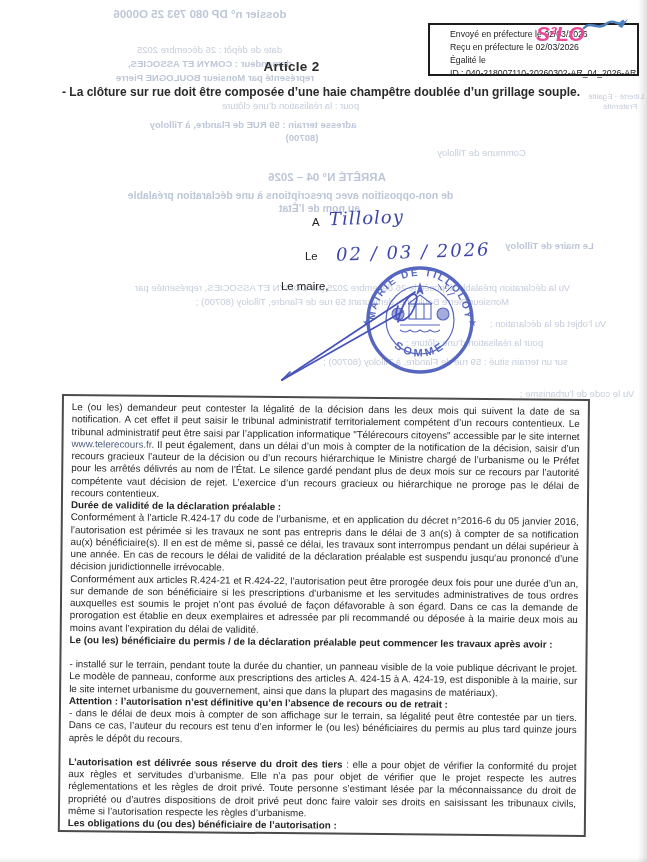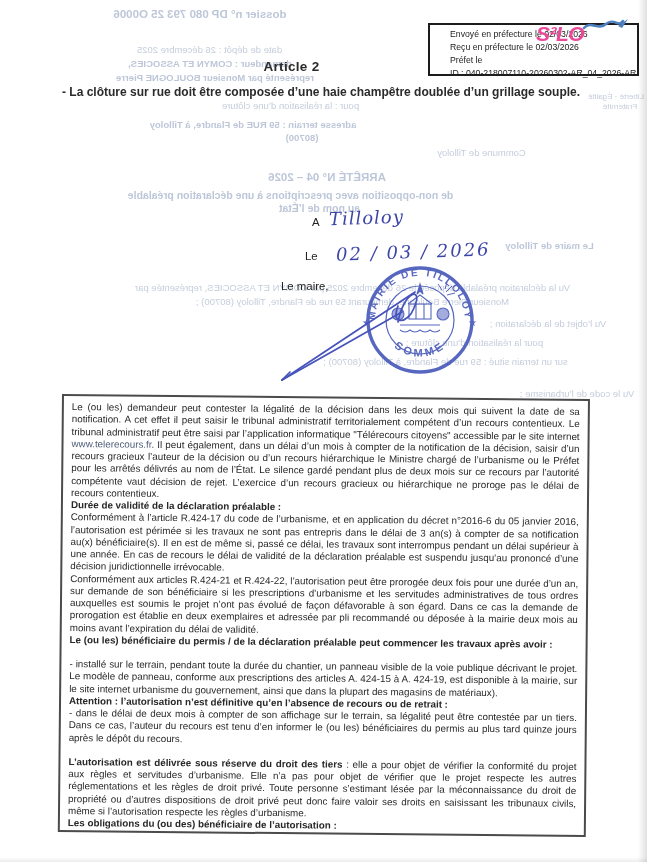--- a/index.html
+++ b/index.html
@@ -67,21 +67,21 @@
   <div class="bt" style="left:382px;top:337px;width:185px;">pour la réalisation d’une clôture ;</div>
   <div class="bt" style="left:298px;top:356px;width:295px;">sur un terrain situé : 59 rue de Flandre, à Tilloloy (80700) ;</div>
   <div class="bt" style="left:512px;top:388px;width:130px;">Vu le code de l’urbanisme ;</div>
   <div class="bt bb bt-md" style="left:552px;top:56px;width:92px;">DE LA SOMME</div>
   <div class="bt bt-sm" style="left:596px;top:92px;width:48px;">Liberté · Égalité</div>
   <div class="bt bt-sm" style="left:596px;top:102px;width:48px;">Fraternité</div>
 
   <div class="pref-box">
     <div>Envoyé en préfecture le 02/03/2026</div>
     <div>Reçu en préfecture le 02/03/2026</div>
-    <div>Préfet le</div>
+    <div>Égalité le</div>
     <div>ID : 040-218007110-20260302-AR_04_2026-AR</div>
   </div>
   <div class="s2lo" style="color:#ec4899;"><span>S²LO</span><svg width="48" height="18" viewBox="0 0 48 18">
         <path d="M2 11 C 9 3, 16 14, 24 7 S 36 11, 41 4" fill="none" stroke="#4d7fbe" stroke-width="2.6" stroke-linecap="round"></path>
         <path d="M36 9 L46 2 L40 11 Z" fill="#4d7fbe"></path>
       </svg></div>
 
   <div class="article-h">Article 2</div>
   <div class="clause">- La clôture sur rue doit être composée d’une haie champêtre doublée d’un grillage souple.</div>
 

